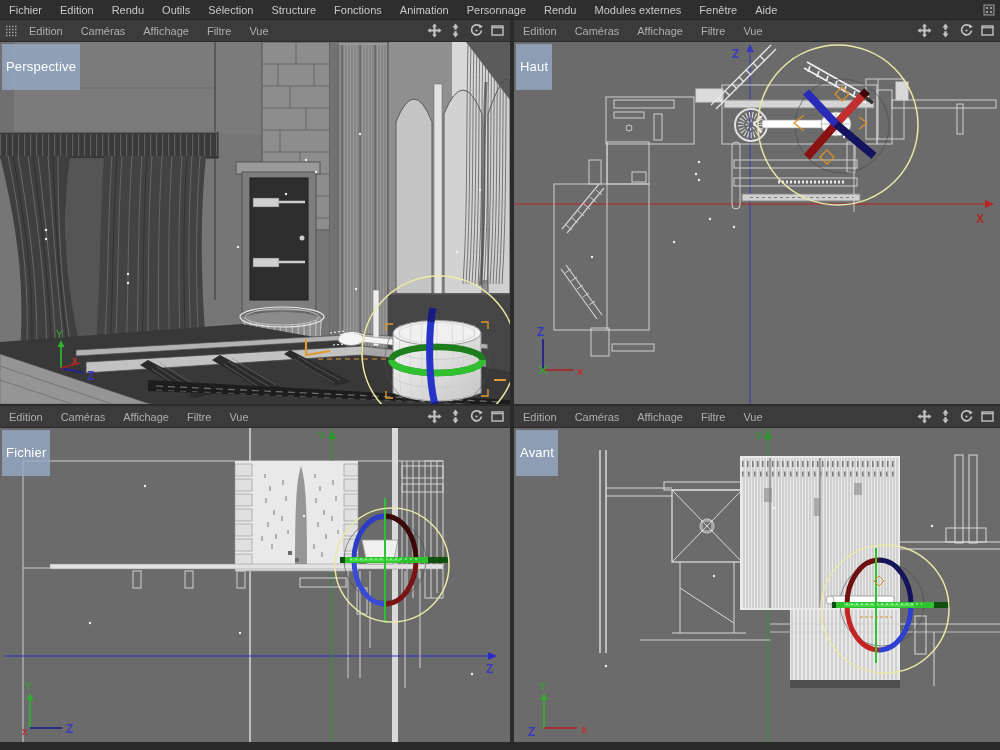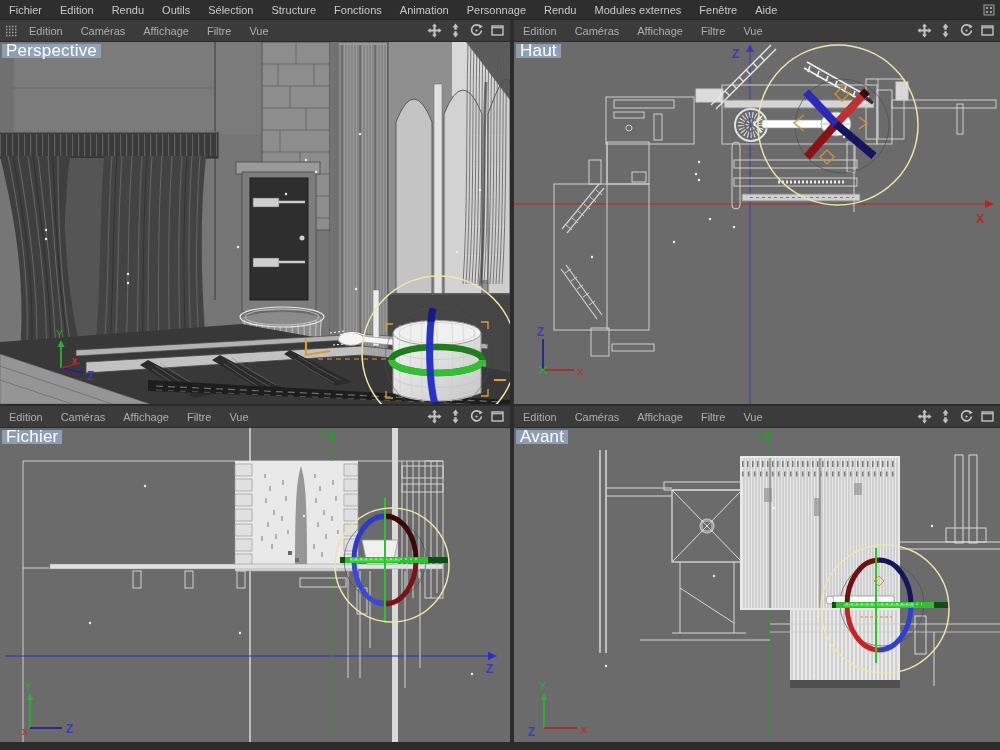--- a/index.html
+++ b/index.html
@@ -23,21 +23,21 @@
   .titem{padding:0 9px;font-size:11px;color:#aeaeae;white-space:nowrap;cursor:default;}
   .grid-handle{margin:0 2px 0 5px;display:flex;}
   .tb-icons{margin-left:auto;display:flex;align-items:center;gap:6px;padding-right:5px;}
   .tb-icons span{display:flex;}
   .viewport{position:relative;overflow:hidden;flex:none;}
   .vp-persp{height:362px;background:#757575;}
   .vp-top{height:362px;background:#6b6b6b;}
   .vp-bot{height:314px;background:#6b6b6b;}
   .viewport svg{position:absolute;top:0;left:0;}
   .vp-label{position:absolute;top:2px;left:2px;background:rgba(148,168,196,0.82);color:#ffffff;
-            font-size:17px;line-height:14px;padding:0 4px;letter-spacing:.2px;}
+            font-size:13px;line-height:14px;padding:16px 4px;letter-spacing:.2px;}
   .bottom-strip{position:absolute;bottom:0;left:0;width:100%;height:8px;background:#2a2a2a;}
   svg text{font-family:"Liberation Sans",sans-serif;}
 </style>
 </head>
 <body>
 
 <div class="app">
 
   <div class="menubar">
     <span class="mitem">Fichier</span>

